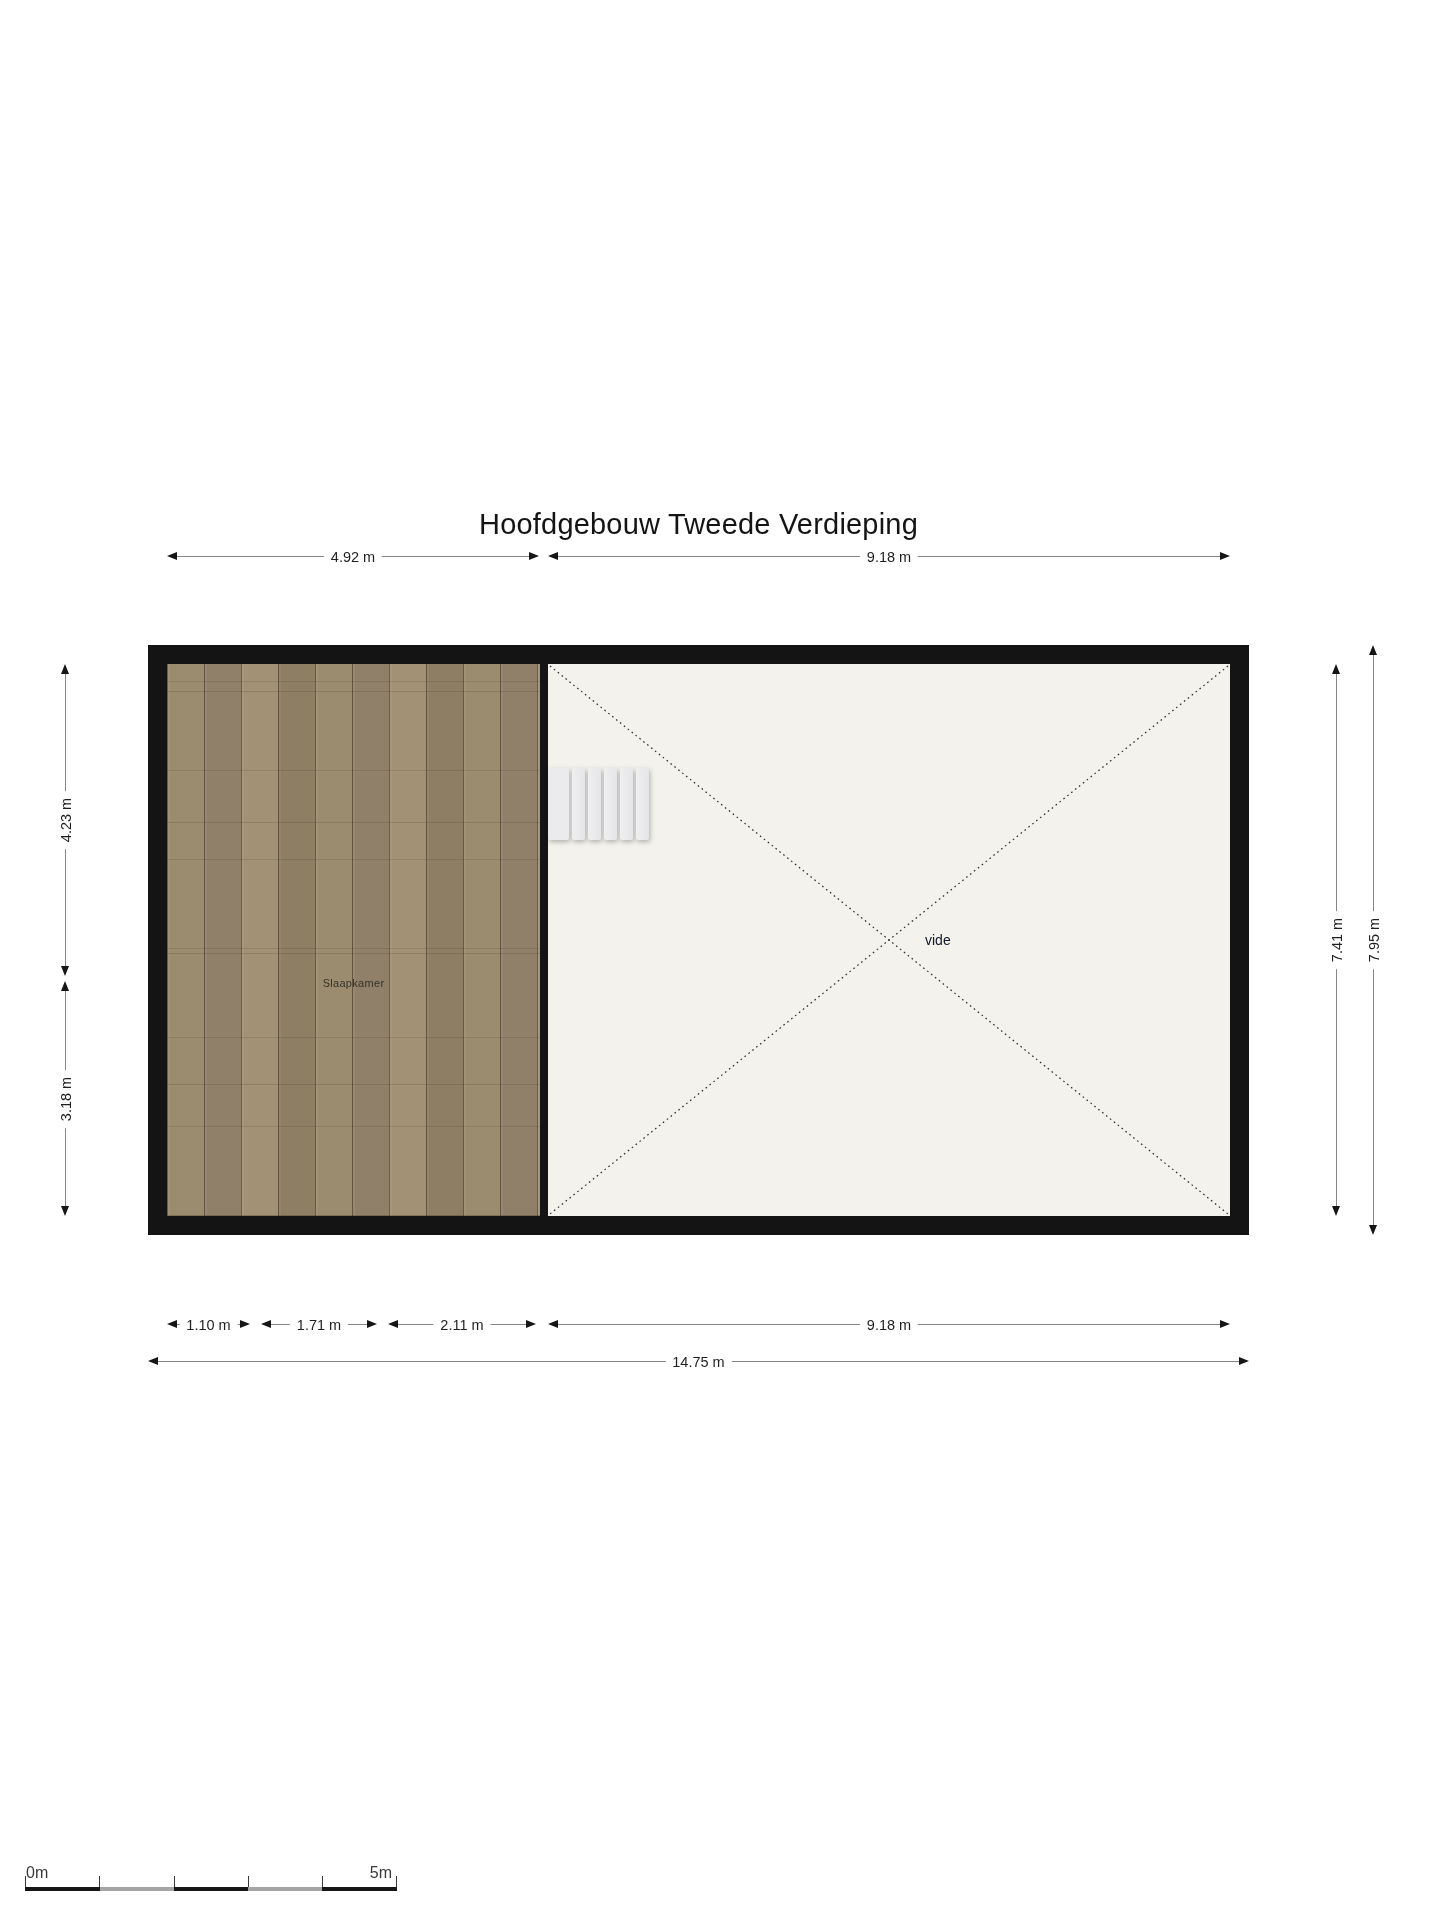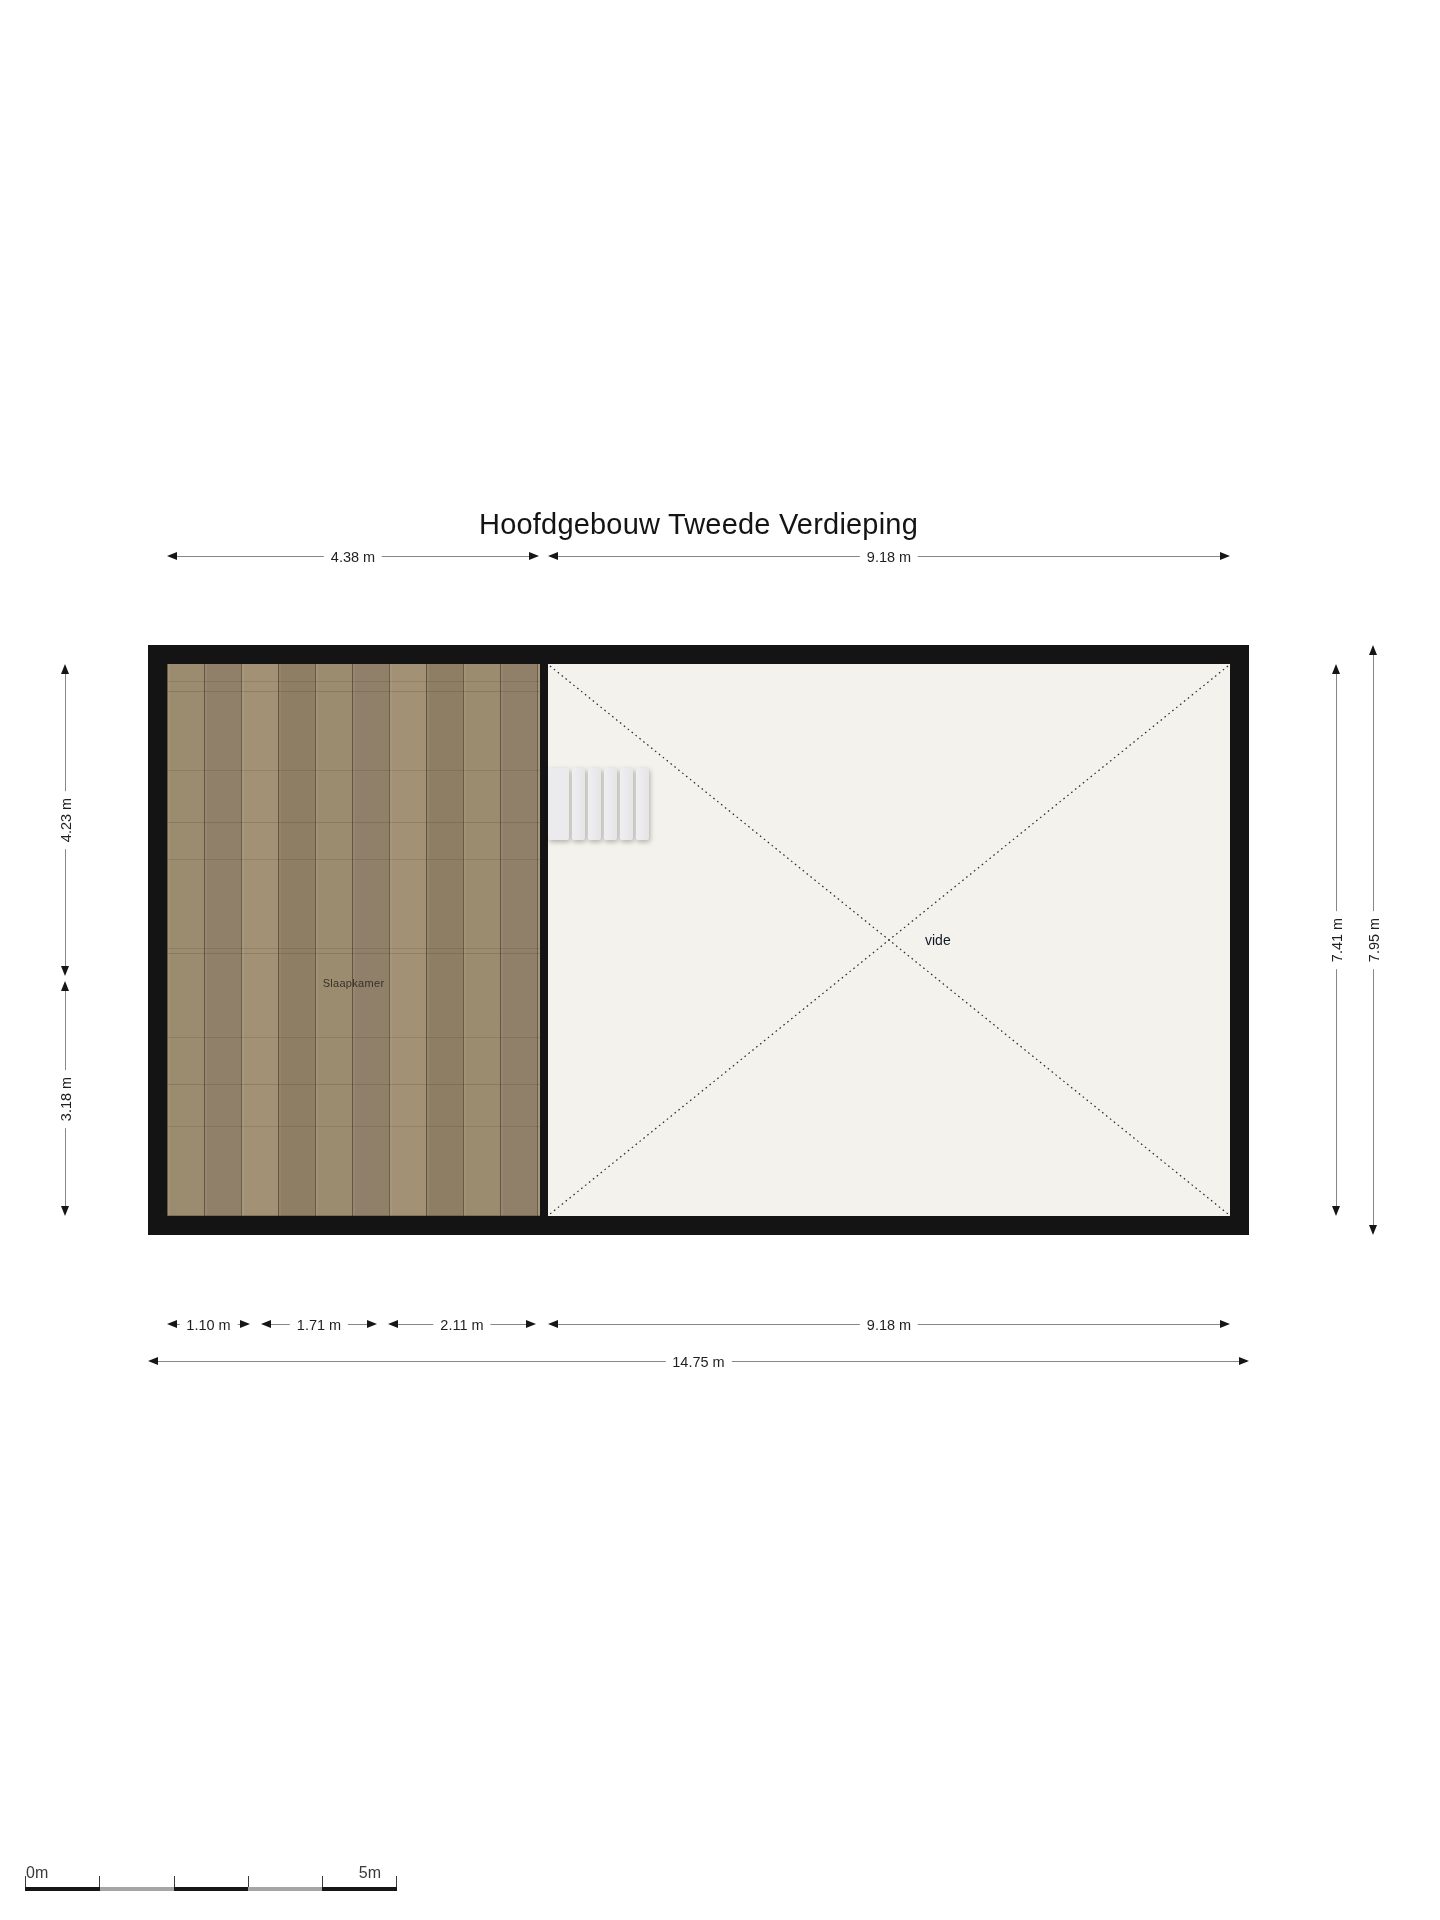--- a/index.html
+++ b/index.html
@@ -76,38 +76,38 @@
     display:flex; gap:3px;
     filter:drop-shadow(1px 2px 2.5px rgba(0,0,0,0.28));
   }
   .tread { flex:1; background:linear-gradient(90deg,#efeff1,#e5e5e8); border-radius:2px; }
   .tread.landing { flex:0 0 21px; background:#ebebed; }
 
   
   .scalebar { position:absolute; left:25px; top:1864px; width:372px; height:28px; }
   .scalebar .slabel { position:absolute; top:0; font-size:16px; color:#3a3a3a; }
   .scalebar .slabel-start { left:1px; }
-  .scalebar .slabel-end { right:16px; }
+  .scalebar .slabel-end { right:5px; }
   .scalebar .tick { position:absolute; top:12px; width:1px; height:12px; background:#3a3a3a; }
   .scalebar .seg { position:absolute; top:23px; height:4px; width:75px; }
   .seg-dark { background:#161616; }
   .seg-light { background:#a5a5a5; }
 </style>
 </head>
 <body>
 
 <div>
 
   <div class="plan-title">Hoofdgebouw Tweede Verdieping</div>
 
   <div class="hdim" style="left:167px; top:549px; width:372px;">
     <span class="dline"></span>
     <span class="arr arr-l"></span>
     <span class="arr arr-r"></span>
-    <span class="dlabel">4.38 m</span>
+    <span class="dlabel">4.92 m</span>
   </div>
   <div class="hdim" style="left:548px; top:549px; width:682px;">
     <span class="dline"></span>
     <span class="arr arr-l"></span>
     <span class="arr arr-r"></span>
     <span class="dlabel">9.18 m</span>
   </div>
 
   <div class="vdim" style="left:58px; top:664px; height:312px;">
     <span class="dline"></span>

